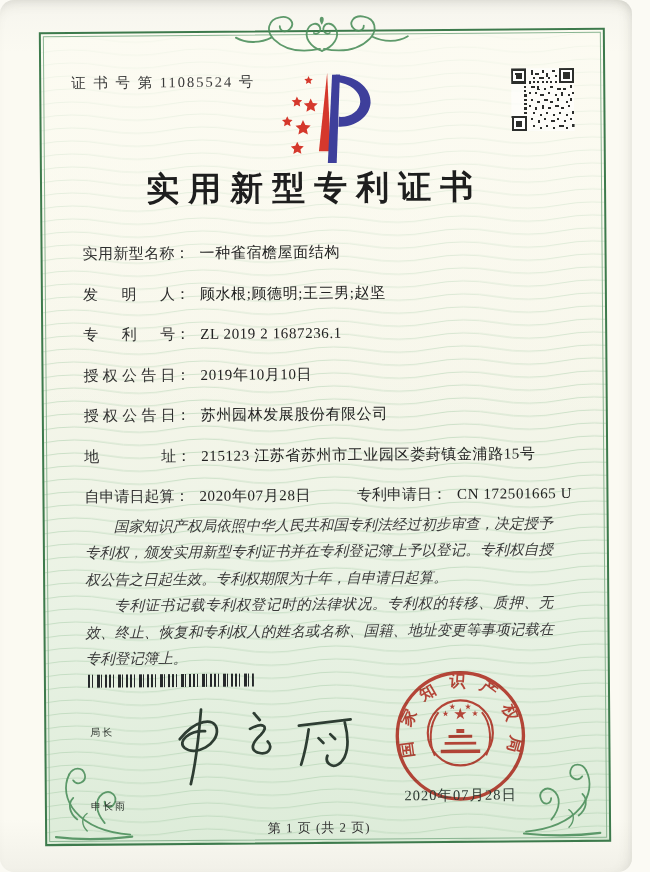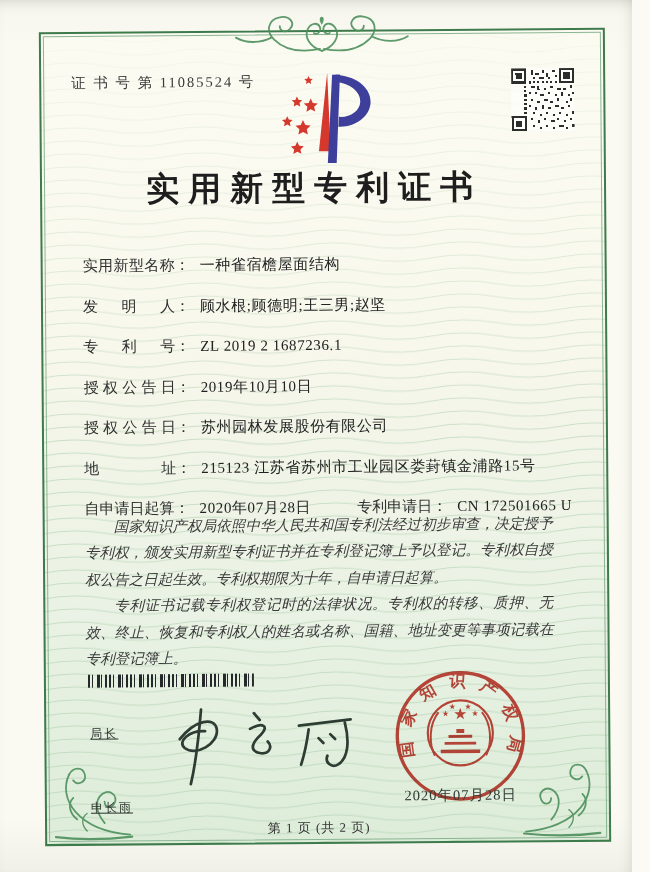--- a/index.html
+++ b/index.html
@@ -7,20 +7,21 @@
   body {
     background:#fbfaf4;
     font-family:"Liberation Serif", serif;
     color:#2b2b2b;
     overflow:hidden;
   }
   .sheet {
     position:relative; width:632px; height:872px;
     background:linear-gradient(180deg,#f6f5ee 0%,#fbfaf2 6%,#fbfaf2 94%,#f1f0e8 100%);
     box-shadow:inset 0 10px 14px -10px rgba(90,90,80,.25), inset -10px 0 14px -10px rgba(90,90,80,.18);
+    border-radius:14px;
   }
   .cert { position:absolute; inset:0; transform:rotate(-0.45deg); transform-origin:50% 50%; }
 
   .bg-decor { position:absolute; left:42px; top:30px; width:566px; height:814px; }
 
   .frame {
     position:absolute; left:42px; top:30px; width:566px; height:814px;
     border:2.5px solid #3d7a4c; pointer-events:none;
   }
   .frame::after { content:""; position:absolute; inset:2px; border:1px solid #8ab592; }
@@ -34,41 +35,41 @@
   .logo { position:absolute; left:276px; top:68px; width:108px; height:100px; }
   .qr   { position:absolute; left:514px; top:70px; width:63px; height:63px; }
 
   .title {
     position:absolute; left:0; right:0; top:166px; text-align:center;
     font-size:33px; font-weight:700; letter-spacing:9px; color:#1e1e1e;
   }
 
   .fields { position:absolute; left:84px; top:243px; right:64px; font-size:15px; }
   .frow { display:flex; align-items:baseline; height:23px; margin-bottom:17.5px; white-space:nowrap; }
-  .flabel { display:inline-block; width:92px; text-align:justify; text-align-last:justify; color:#2f2f2f;margin-top:12px; }
+  .flabel { display:inline-block; width:92px; text-align:justify; text-align-last:justify; color:#2f2f2f; }
   .colon { margin:0 10px 0 0; }
   .fvalue { letter-spacing:.6px; color:#222; }
   .col2 { margin-left:46px; }
 
   .paras { position:absolute; left:84px; right:80px; top:512px; font-size:14.5px; line-height:1.82; color:#3a3a3a; font-style:italic; }
   .paras p { text-indent:2em; text-align:justify; }
 
   .barcode {
     position:absolute; left:86px; top:673px; width:166px; height:13px;
     background:repeating-linear-gradient(90deg,
       #26292b 0 2px, transparent 2px 4px,
       #26292b 4px 5px, transparent 5px 9px,
       #26292b 9px 12px, transparent 12px 13px,
       #26292b 13px 14px, transparent 14px 17px,
       #26292b 17px 19px, transparent 19px 21px);
   }
 
   .sig-title, .sig-name {
     position:absolute; left:88px; font-family:"Liberation Sans", sans-serif;
-    font-size:12px; color:#2c332d; letter-spacing:2px;text-decoration:underline;
+    font-size:10px; color:#2c332d; letter-spacing:2px;
   }
   .sig-title { top:724px; }
   .sig-name  { top:753px;margin-top:45px; }
   .signature { position:absolute; left:150px; top:698px; width:215px; height:92px; }
 
   .seal { position:absolute; left:389px; top:668px; width:138px; height:138px; opacity:.92; mix-blend-mode:multiply; }
   .seal-date {
     position:absolute; left:382px; top:787px; width:152px; text-align:center;
     font-size:14.5px; color:#2e3a33; letter-spacing:1px; z-index:3;
   }

